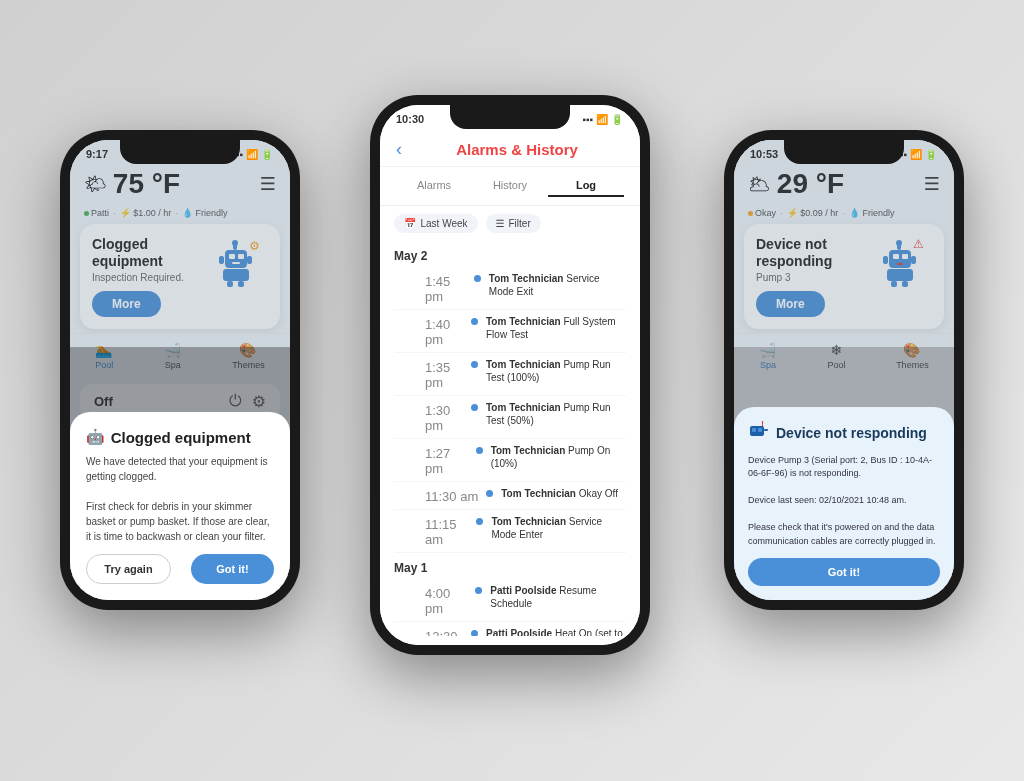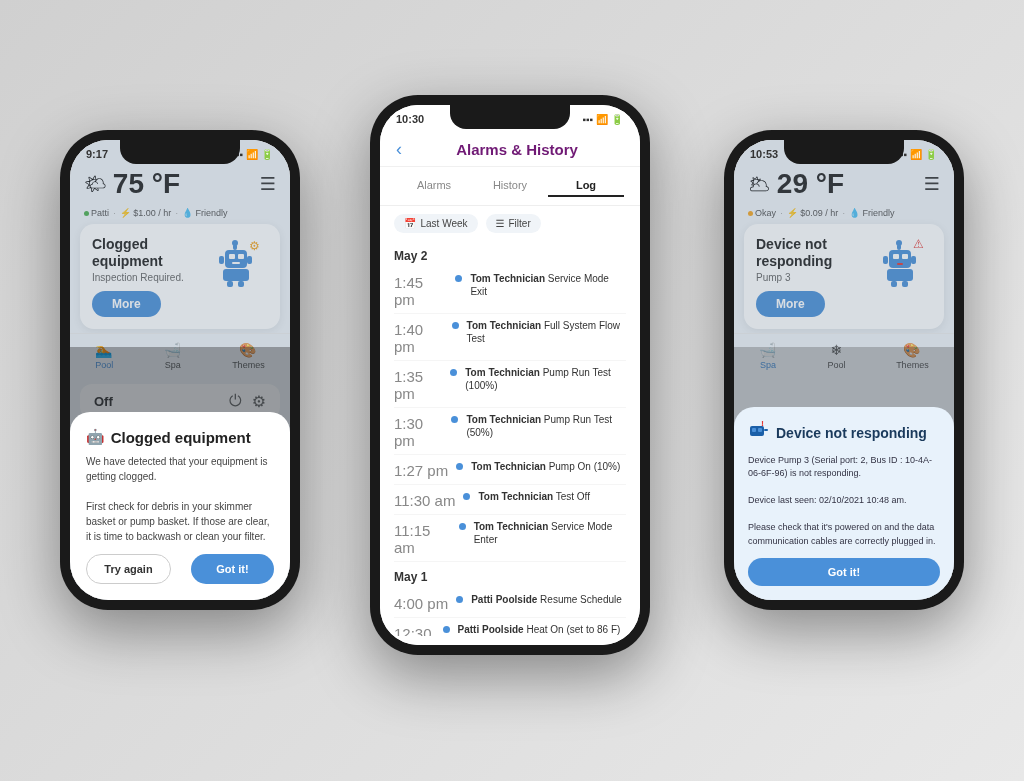--- a/index.html
+++ b/index.html
@@ -312,21 +312,21 @@
       border-bottom: 1px solid #f0f0f0;
     }
     .back-btn {
       font-size: 18px;
       color: #4a90d9;
       cursor: pointer;
     }
     .center-title {
       font-size: 15px;
       font-weight: 600;
-      color: #701a75;
+      color: #ef4444;
       flex: 1;
       text-align: center;
     }
     .tab-row {
       display: flex;
       padding: 8px 16px;
       gap: 0;
       border-bottom: 1px solid #eee;
     }
     .tab-item {
@@ -371,24 +371,25 @@
       padding: 8px 0 4px;
     }
     .log-entry {
       display: flex;
       align-items: flex-start;
       gap: 8px;
       padding: 5px 0;
       border-bottom: 1px solid #f5f5f5;
     }
     .log-time {
-      font-size: 15px;
+      font-size: 13px;
       color: #888;
       min-width: 38px;
       padding-top: 2px;
+      margin-left: 31px;
     }
     .log-dot {
       width: 7px;
       height: 7px;
       border-radius: 50%;
       background: #4a90d9;
       margin-top: 3px;
       flex-shrink: 0;
     }
     .log-text {
@@ -636,21 +637,21 @@
           <span class="log-text"><strong>Tom Technician</strong> <span>Pump Run Test (50%)</span></span>
         </div>
         <div class="log-entry">
           <span class="log-time">1:27 pm</span>
           <div class="log-dot"></div>
           <span class="log-text"><strong>Tom Technician</strong> <span>Pump On (10%)</span></span>
         </div>
         <div class="log-entry">
           <span class="log-time">11:30 am</span>
           <div class="log-dot"></div>
-          <span class="log-text"><strong>Tom Technician</strong> <span>Test Off</span></span>
+          <span class="log-text"><strong>Tom Technician</strong> <span>Okay Off</span></span>
         </div>
         <div class="log-entry">
           <span class="log-time">11:15 am</span>
           <div class="log-dot"></div>
           <span class="log-text"><strong>Tom Technician</strong> <span>Service Mode Enter</span></span>
         </div>
 
         <div class="log-date">May 1</div>
         <div class="log-entry">
           <span class="log-time">4:00 pm</span>

